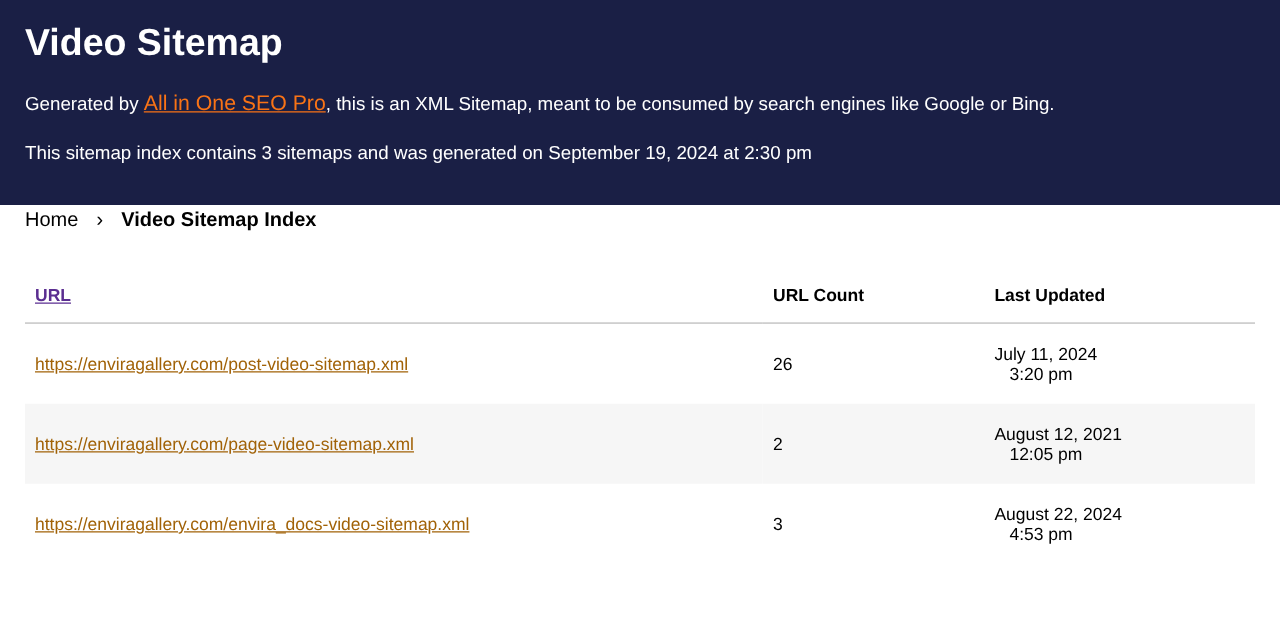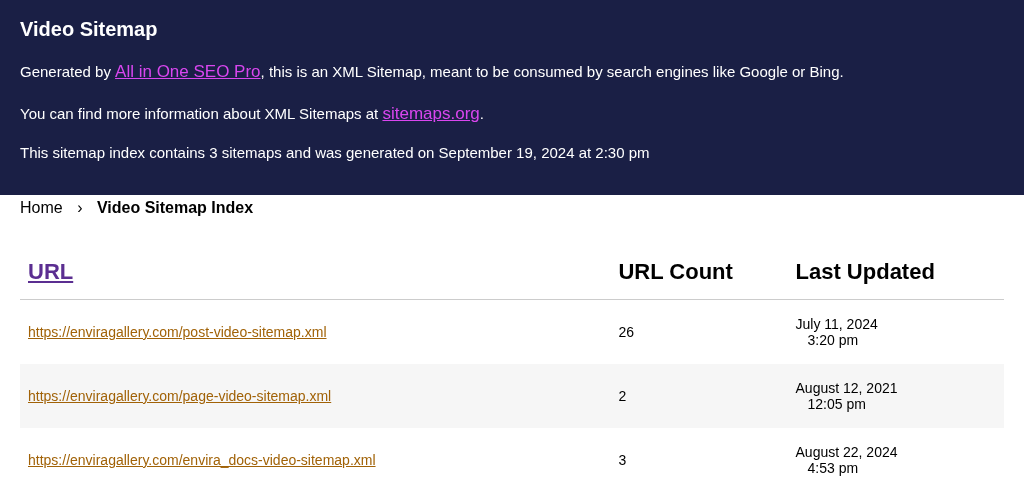--- a/index.html
+++ b/index.html
@@ -11,34 +11,34 @@
       font-family: -apple-system, BlinkMacSystemFont, "Segoe UI", Helvetica, Arial, sans-serif;
       width: 1024px;
       background: #fff;
     }
     .header {
       background: #1a1f45;
       color: #fff;
       padding: 18px 20px 30px 20px;
     }
     .header h1 {
-      font-size: 20px;
+      font-size: 30px;
       font-weight: 700;
       margin-bottom: 18px;
     }
     .header p {
       font-size: 15px;
       line-height: 1.5;
       margin-bottom: 16px;
     }
     .header p:last-child {
       margin-bottom: 0;
     }
     .header a {
-      color: #d946ef;
+      color: #f97316;
       text-decoration: underline;
       font-size: 17px;
     }
     .breadcrumb {
       padding: 4px 20px 24px 20px;
       font-size: 16px;
     }
     .breadcrumb .home {
       font-weight: 400;
     }
@@ -51,21 +51,21 @@
     }
     .table-wrap {
       padding: 0 20px;
     }
     table {
       width: 100%;
       border-collapse: collapse;
     }
     th {
       text-align: left;
-      font-size: 22px;
+      font-size: 14px;
       font-weight: 700;
       padding: 18px 10px 14px 8px;
       border-bottom: 1px solid #ccc;
     }
     th.col-url {
       width: 60%;
     }
     th.col-url a {
       color: #5b2e91;
       text-decoration: underline;
@@ -96,23 +96,20 @@
       background: #f6f6f6;
     }
   </style>
 </head>
 <body>
 
 <div class="header">
   <h1>Video Sitemap</h1>
   <p>
     <span>Generated by </span><a href="#">All in One SEO Pro</a><span>, this is an XML Sitemap, meant to be consumed by search engines like Google or Bing.</span>
-  </p>
-  <p>
-    <span>You can find more information about XML Sitemaps at </span><a href="#">sitemaps.org</a><span>.</span>
   </p>
   <p>This sitemap index contains 3 sitemaps and was generated on September 19, 2024 at 2:30 pm</p>
 </div>
 
 <div class="breadcrumb">
   <span class="home">Home</span>
   <span class="sep">›</span>
   <span class="current">Video Sitemap Index</span>
 </div>
 

